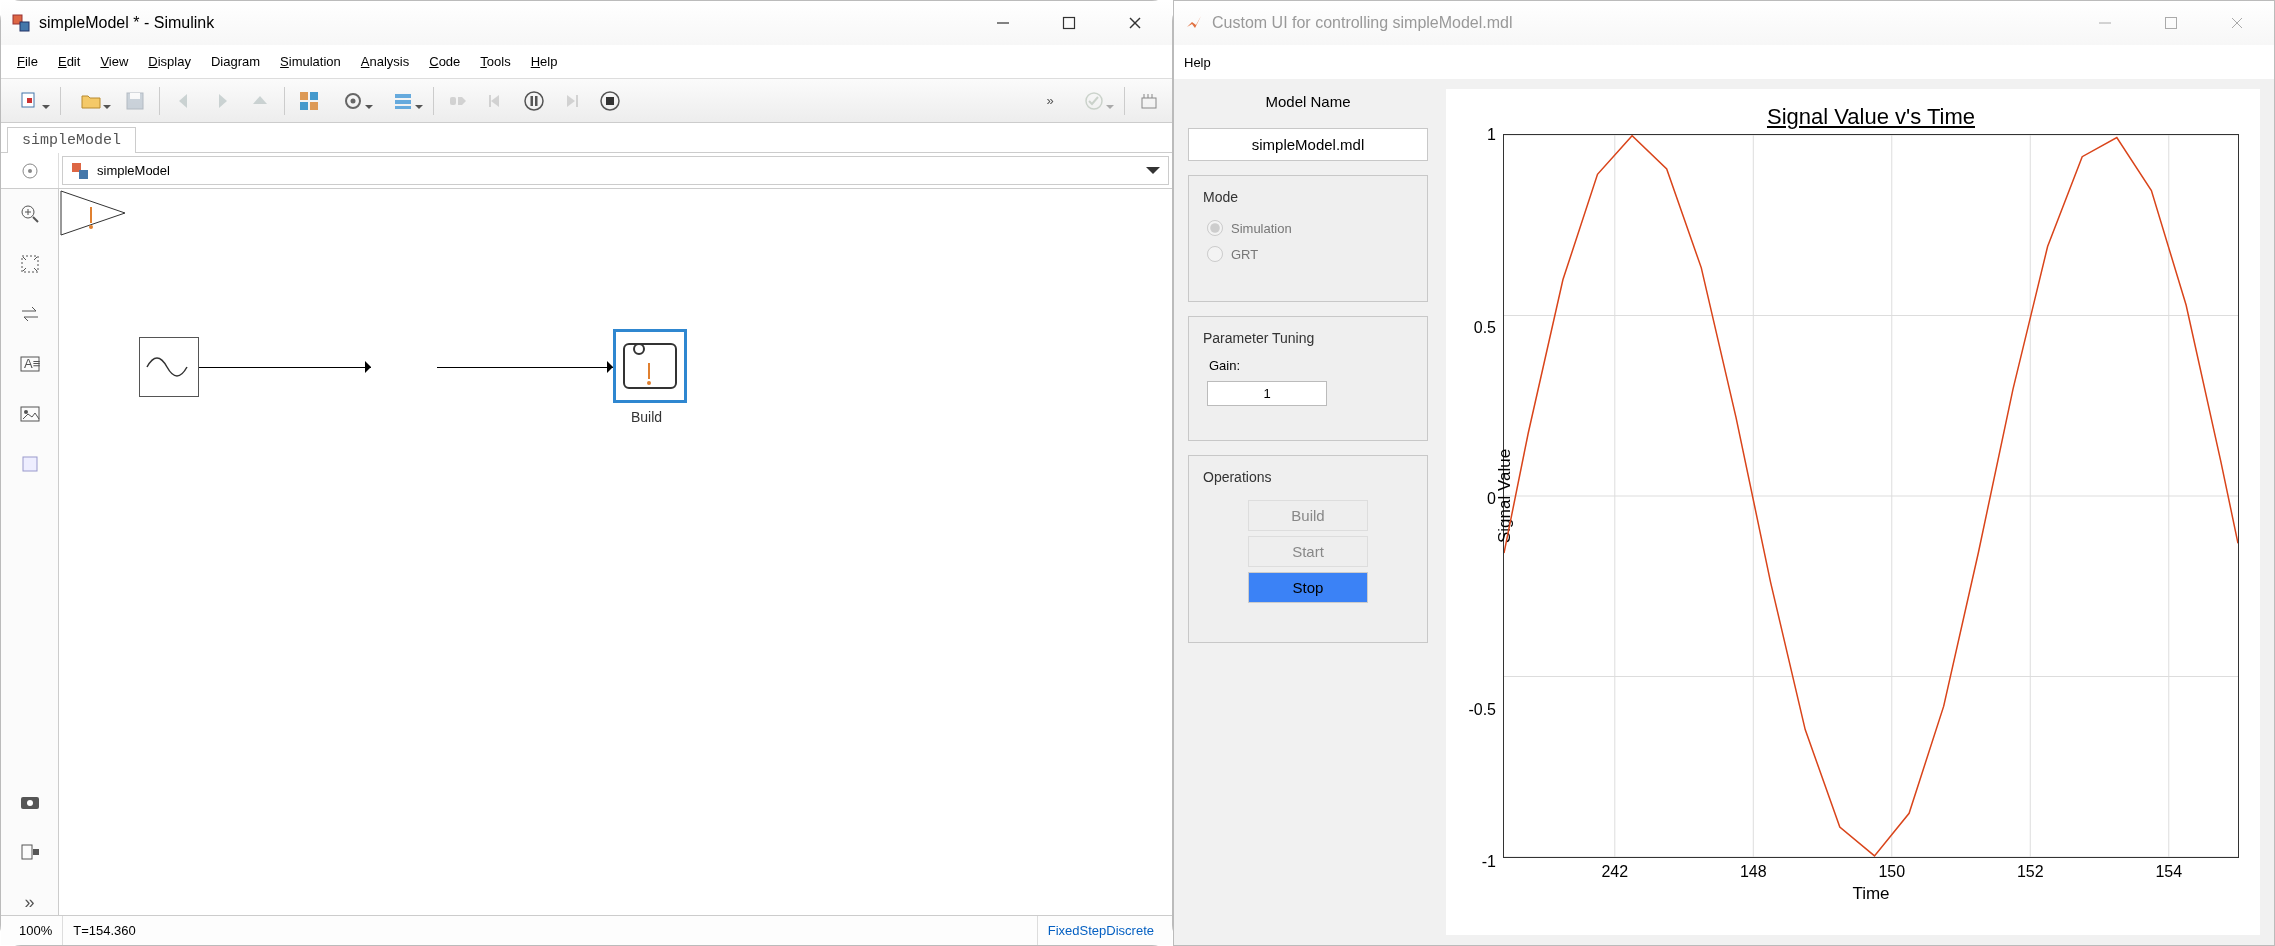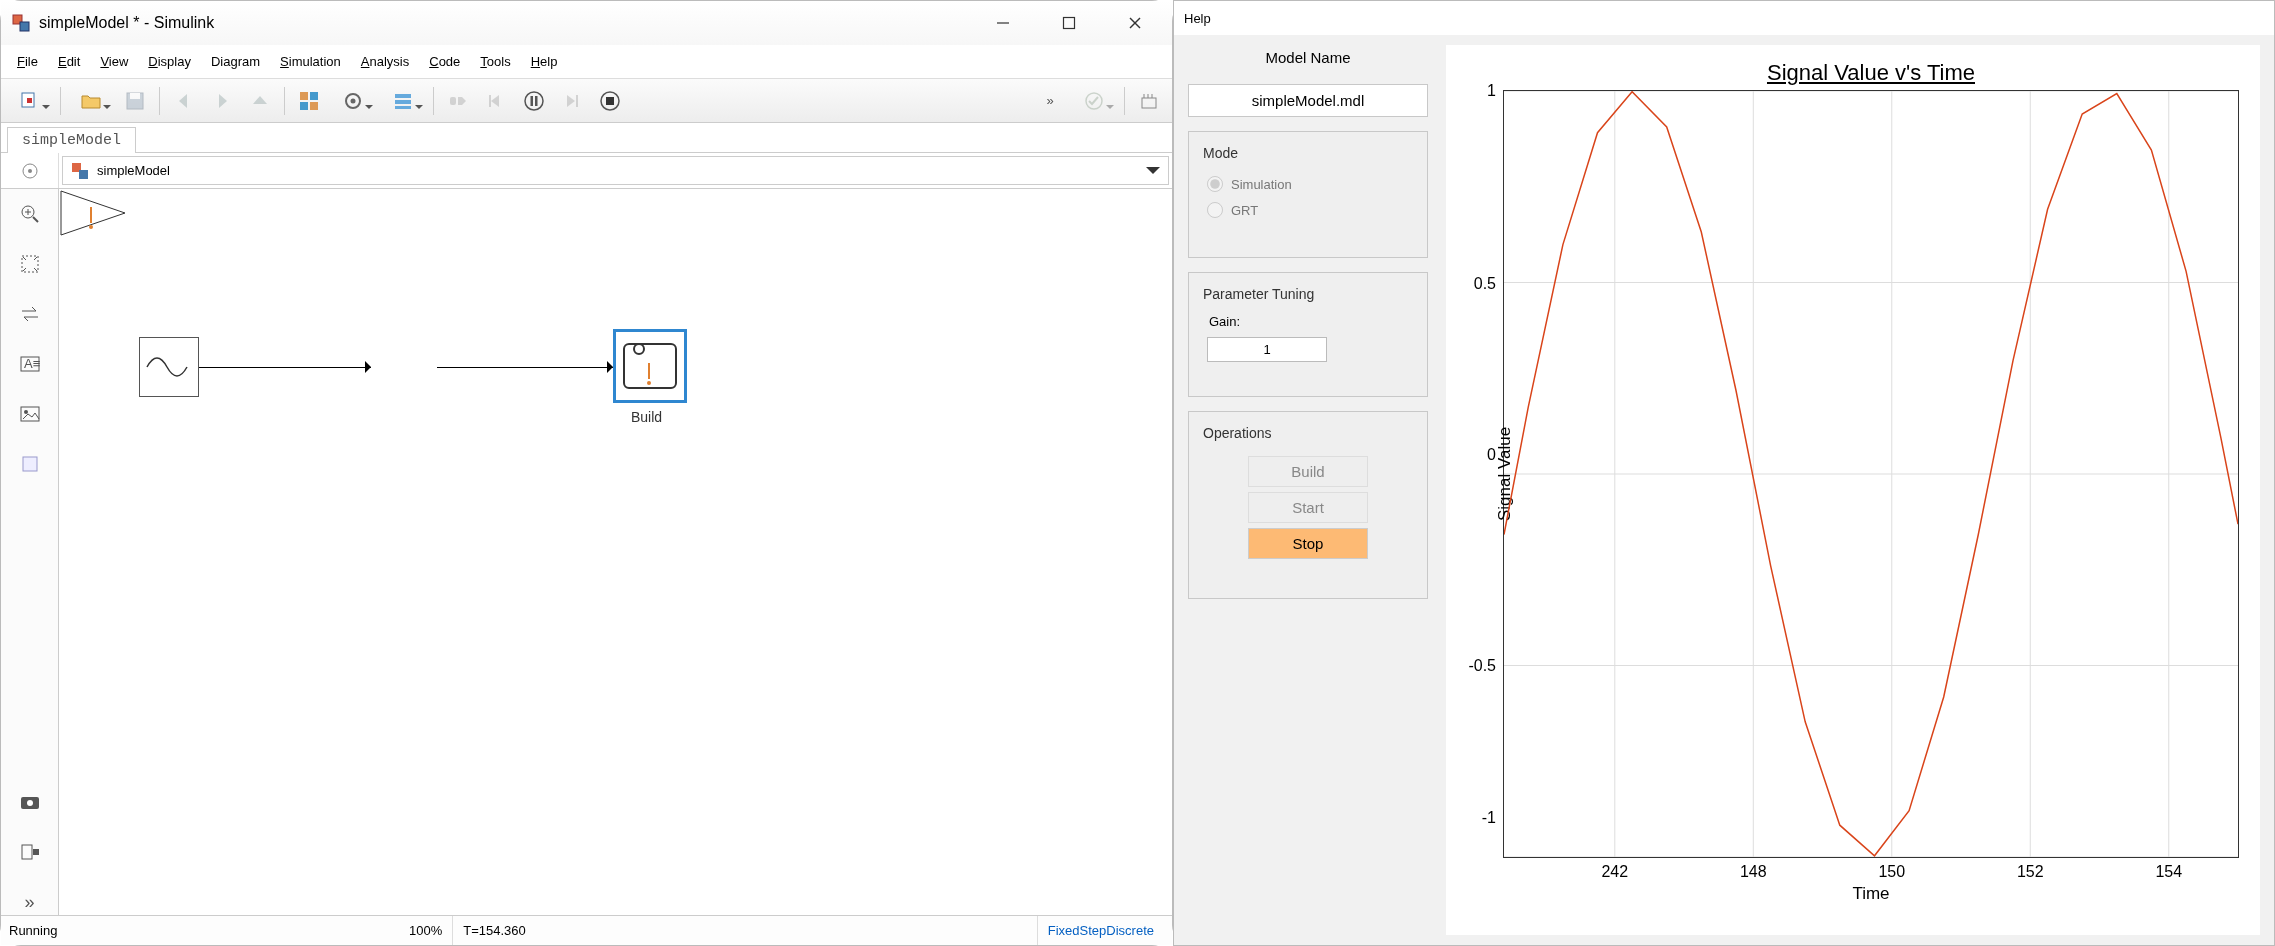--- a/index.html
+++ b/index.html
@@ -54,21 +54,21 @@
 .r-menu{height:34px;display:flex;align-items:center;padding:0 10px;font-size:17px;}
 .r-body{flex:1;display:flex;padding:10px 14px;gap:18px;background:#f1f1f1;}
 .r-panel{width:240px;display:flex;flex-direction:column;gap:14px;}
 .r-label{font-size:15px;text-align:center;padding:4px;}
 .r-input{background:#fff;border:1px solid #c8c8c8;padding:7px 8px;font-size:15px;text-align:center;}
 .fset{border:1px solid #c8c8c8;padding:14px 18px 34px;background:#efefef;}
 .fset-title{font-size:14px;color:#333;margin:-22px 0 10px -8px;background:#efefef;display:inline-block;padding:0 4px;}
 .radio-row{display:flex;align-items:center;gap:8px;padding:5px 0;color:#777;}
 .radio-row input{width:16px;height:16px;}
 .gain-input{width:120px;background:#fff;border:1px solid #bbb;padding:4px 6px;text-align:center;margin-top:4px;}
-.op-btn{display:block;width:120px;margin:5px auto;padding:6px 0;background:#fdba74;border:1px solid #ccc;font-size:15px;text-align:center;}
+.op-btn{display:block;width:120px;margin:5px auto;padding:6px 0;background:#3b82f6;border:1px solid #ccc;font-size:15px;text-align:center;}
 .op-btn.disabled{background:#eee;color:#888;border-color:#ddd;}
 .chart-area{flex:1;background:#fff;border:1px solid #fff;position:relative;padding:10px 20px 30px 56px;display:flex;flex-direction:column;}
 .chart-title{text-align:center;font-size:22px;padding:4px;text-decoration:underline;}
 .chart-box{flex:1;position:relative;border:1px solid #333;}
 .chart-box svg{position:absolute;inset:0;width:100%;height:100%;}
 .ylab{position:absolute;left:-46px;top:50%;transform:translateY(-50%) rotate(-90deg);font-size:17px;}
 .xlab{text-align:center;font-size:17px;padding-top:26px;}
 .tick-y{position:absolute;right:100%;padding-right:8px;font-size:16px;transform:translateY(-50%);}
 .tick-x{position:absolute;top:100%;padding-top:6px;font-size:16px;transform:translateX(-50%);}
 </style>
@@ -335,32 +335,57 @@
       <div class="block-label" style="left:572px;top:220px;">Build</div>
 
       <div class="wire" style="left:140px;top:178px;width:172px;"></div>
       <div class="arrowhead" style="left:306px;top:172px;"></div>
       <div class="wire" style="left:378px;top:178px;width:176px;"></div>
       <div class="arrowhead" style="left:548px;top:172px;"></div>
     </div>
   </div>
 
   <div class="statusbar">
-    <div class="status-seg" style="width:390px;border:none;padding-left:0">Running</div>
     <div class="status-seg">
         <span>100%</span>
       </div>
     <div class="status-seg" style="border:none">T=154.360</div>
     <div class="status-fill"></div>
     <div class="status-seg" style="width:240px"></div>
     <div class="status-seg status-link">FixedStepDiscrete</div>
   </div>
 </div>
 
 <div class="win win-right">
+  <div class="titlebar inactive">
+    <span class="t-icon">
+      <svg viewBox="0 0 20 20">
+          <path d="M3 14l5-3 3 4 6-12-5 9-4-3z" fill="#e07040"></path>
+        </svg>
+    </span>
+    <span class="title">Custom UI for controlling simpleModel.mdl</span>
+    <div class="winbtns">
+      <div class="winbtn">
+          <svg width="14" height="14">
+            <line x1="1" y1="7" x2="13" y2="7" stroke="#aaa"></line>
+          </svg>
+        </div>
+      <div class="winbtn">
+          <svg width="14" height="14">
+            <rect x="1.5" y="1.5" width="11" height="11" fill="none" stroke="#aaa"></rect>
+          </svg>
+        </div>
+      <div class="winbtn">
+          <svg width="14" height="14">
+            <line x1="2" y1="2" x2="12" y2="12" stroke="#aaa"></line>
+            <line x1="12" y1="2" x2="2" y2="12" stroke="#aaa"></line>
+          </svg>
+        </div>
+    </div>
+  </div>
   <div class="r-menu">
     <span class="mitem" style="padding-left:0">Help</span>
   </div>
   <div class="r-body">
     <div class="r-panel">
       <div class="r-label">Model Name</div>
       <input class="r-input" value="simpleModel.mdl" style="">
 
       <fieldset class="fset">
         <div class="fset-title">Mode</div>

